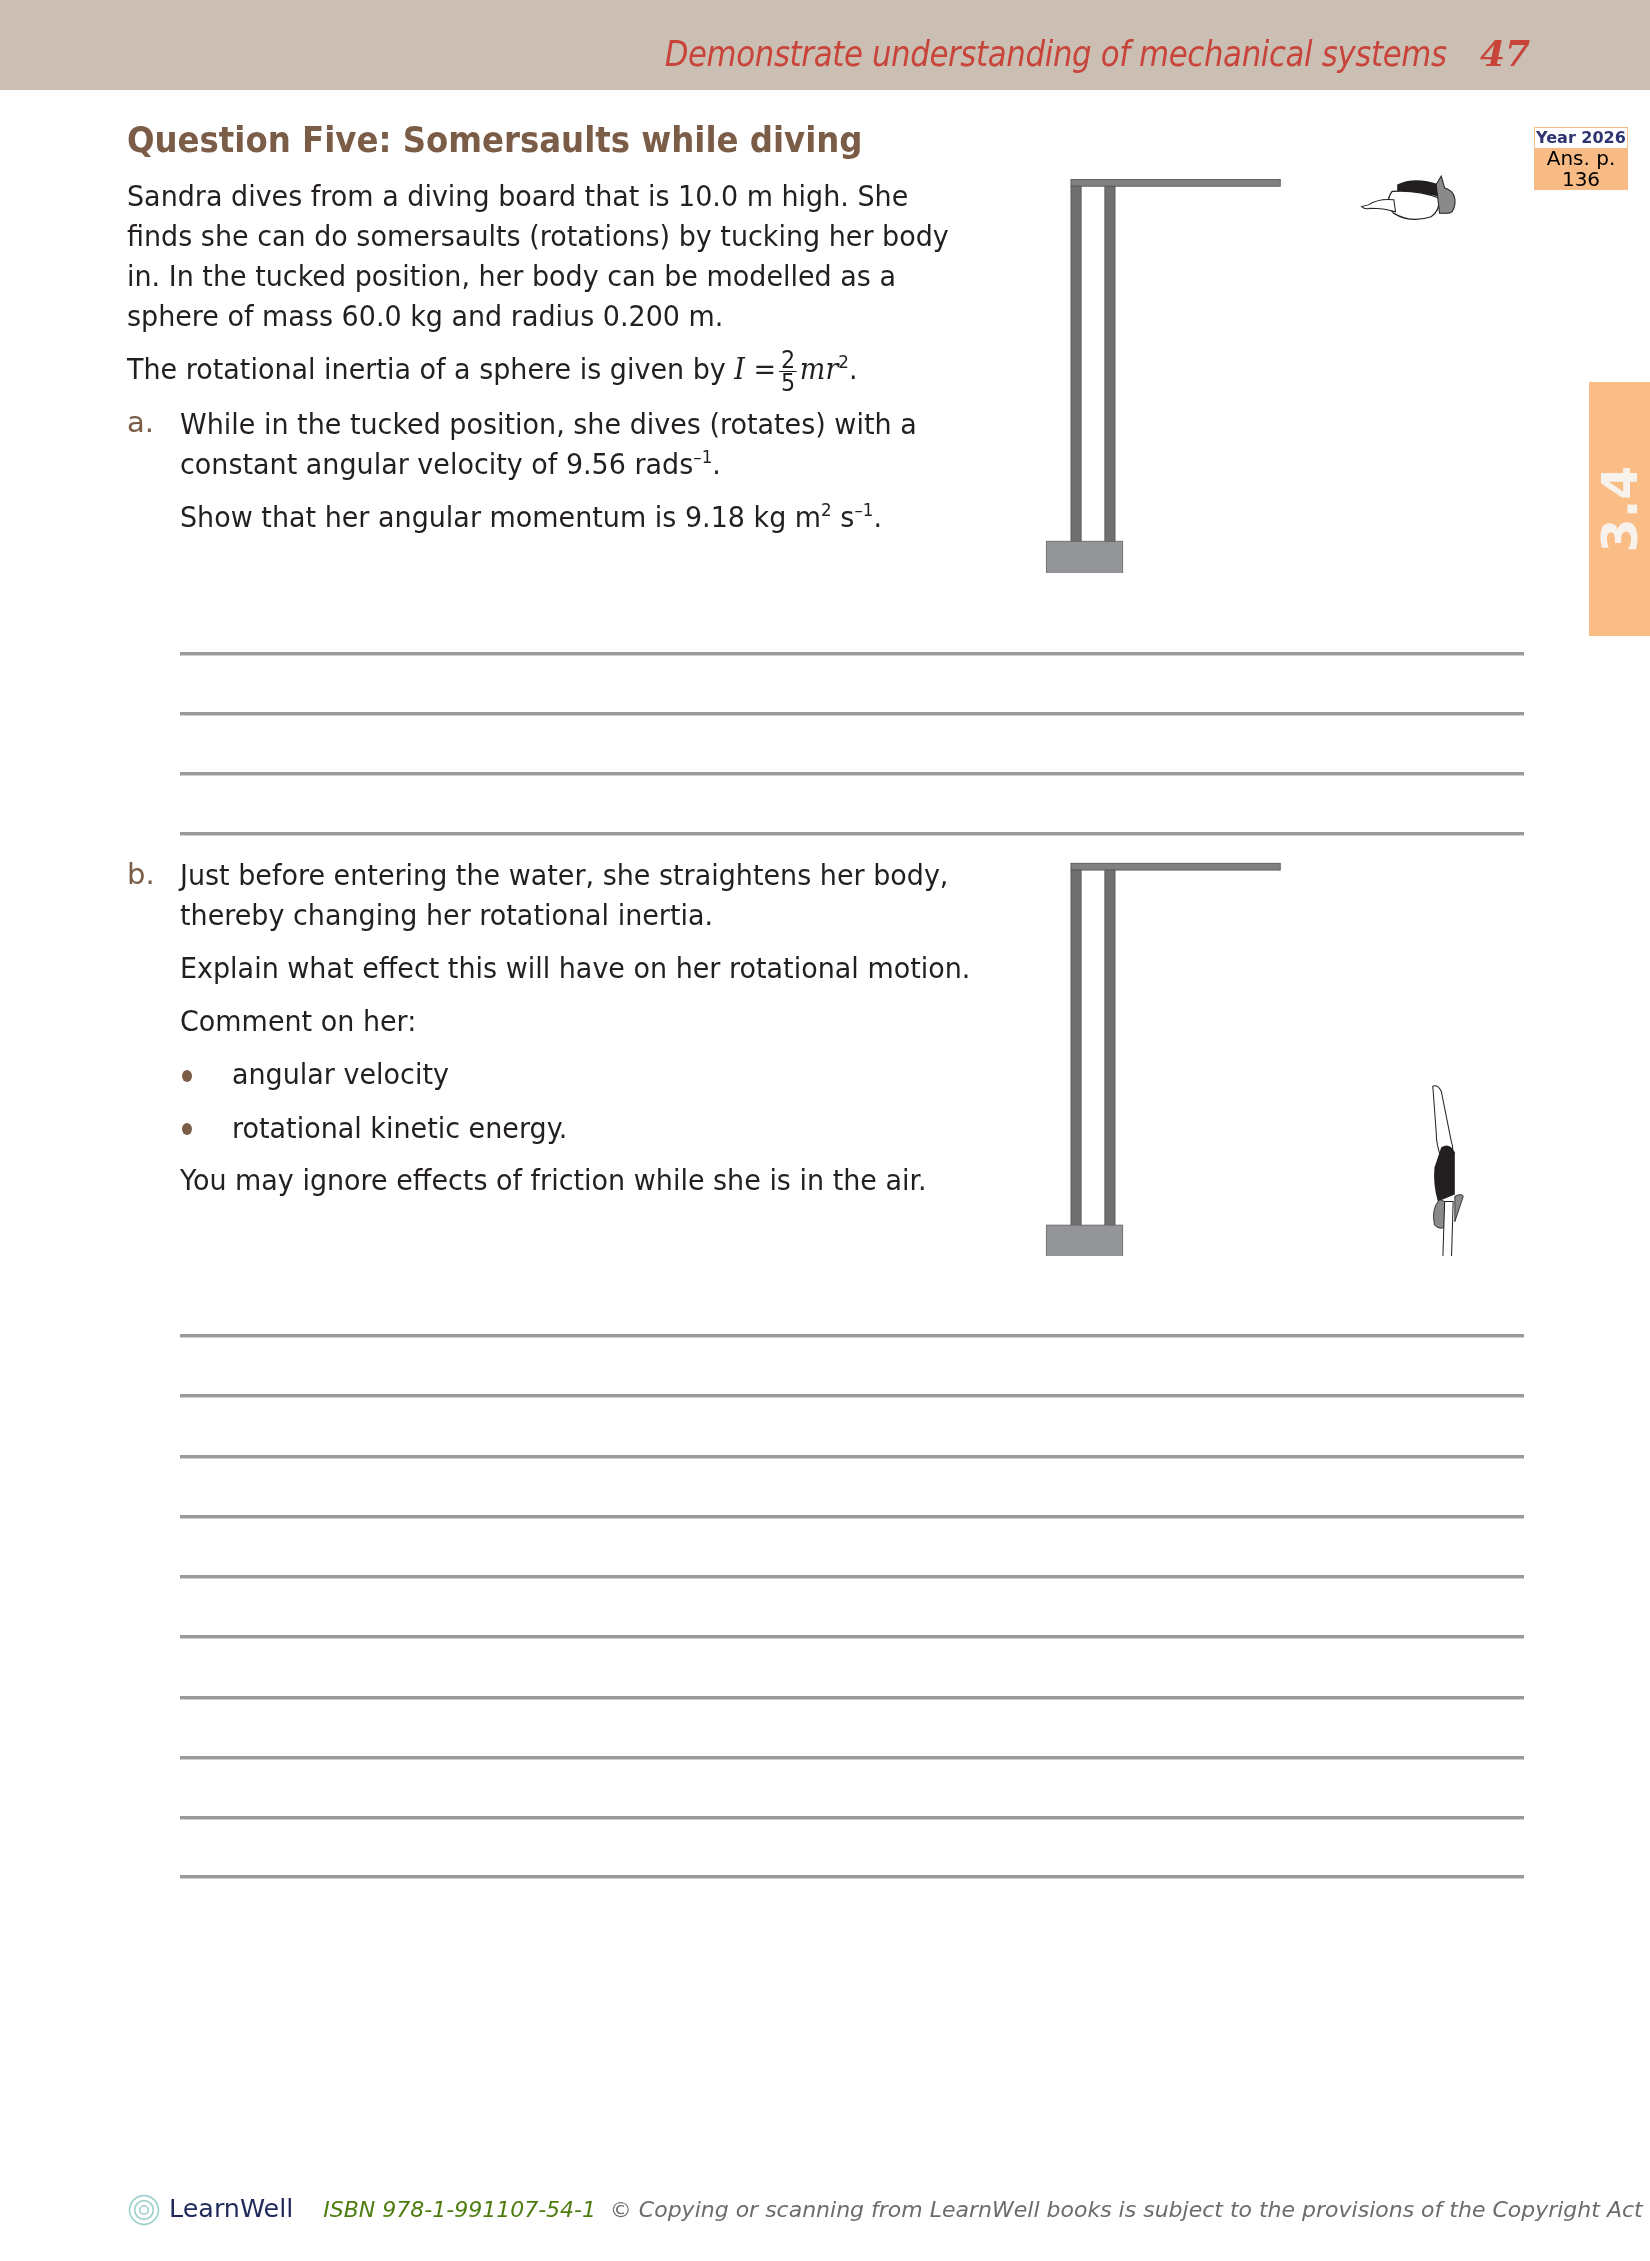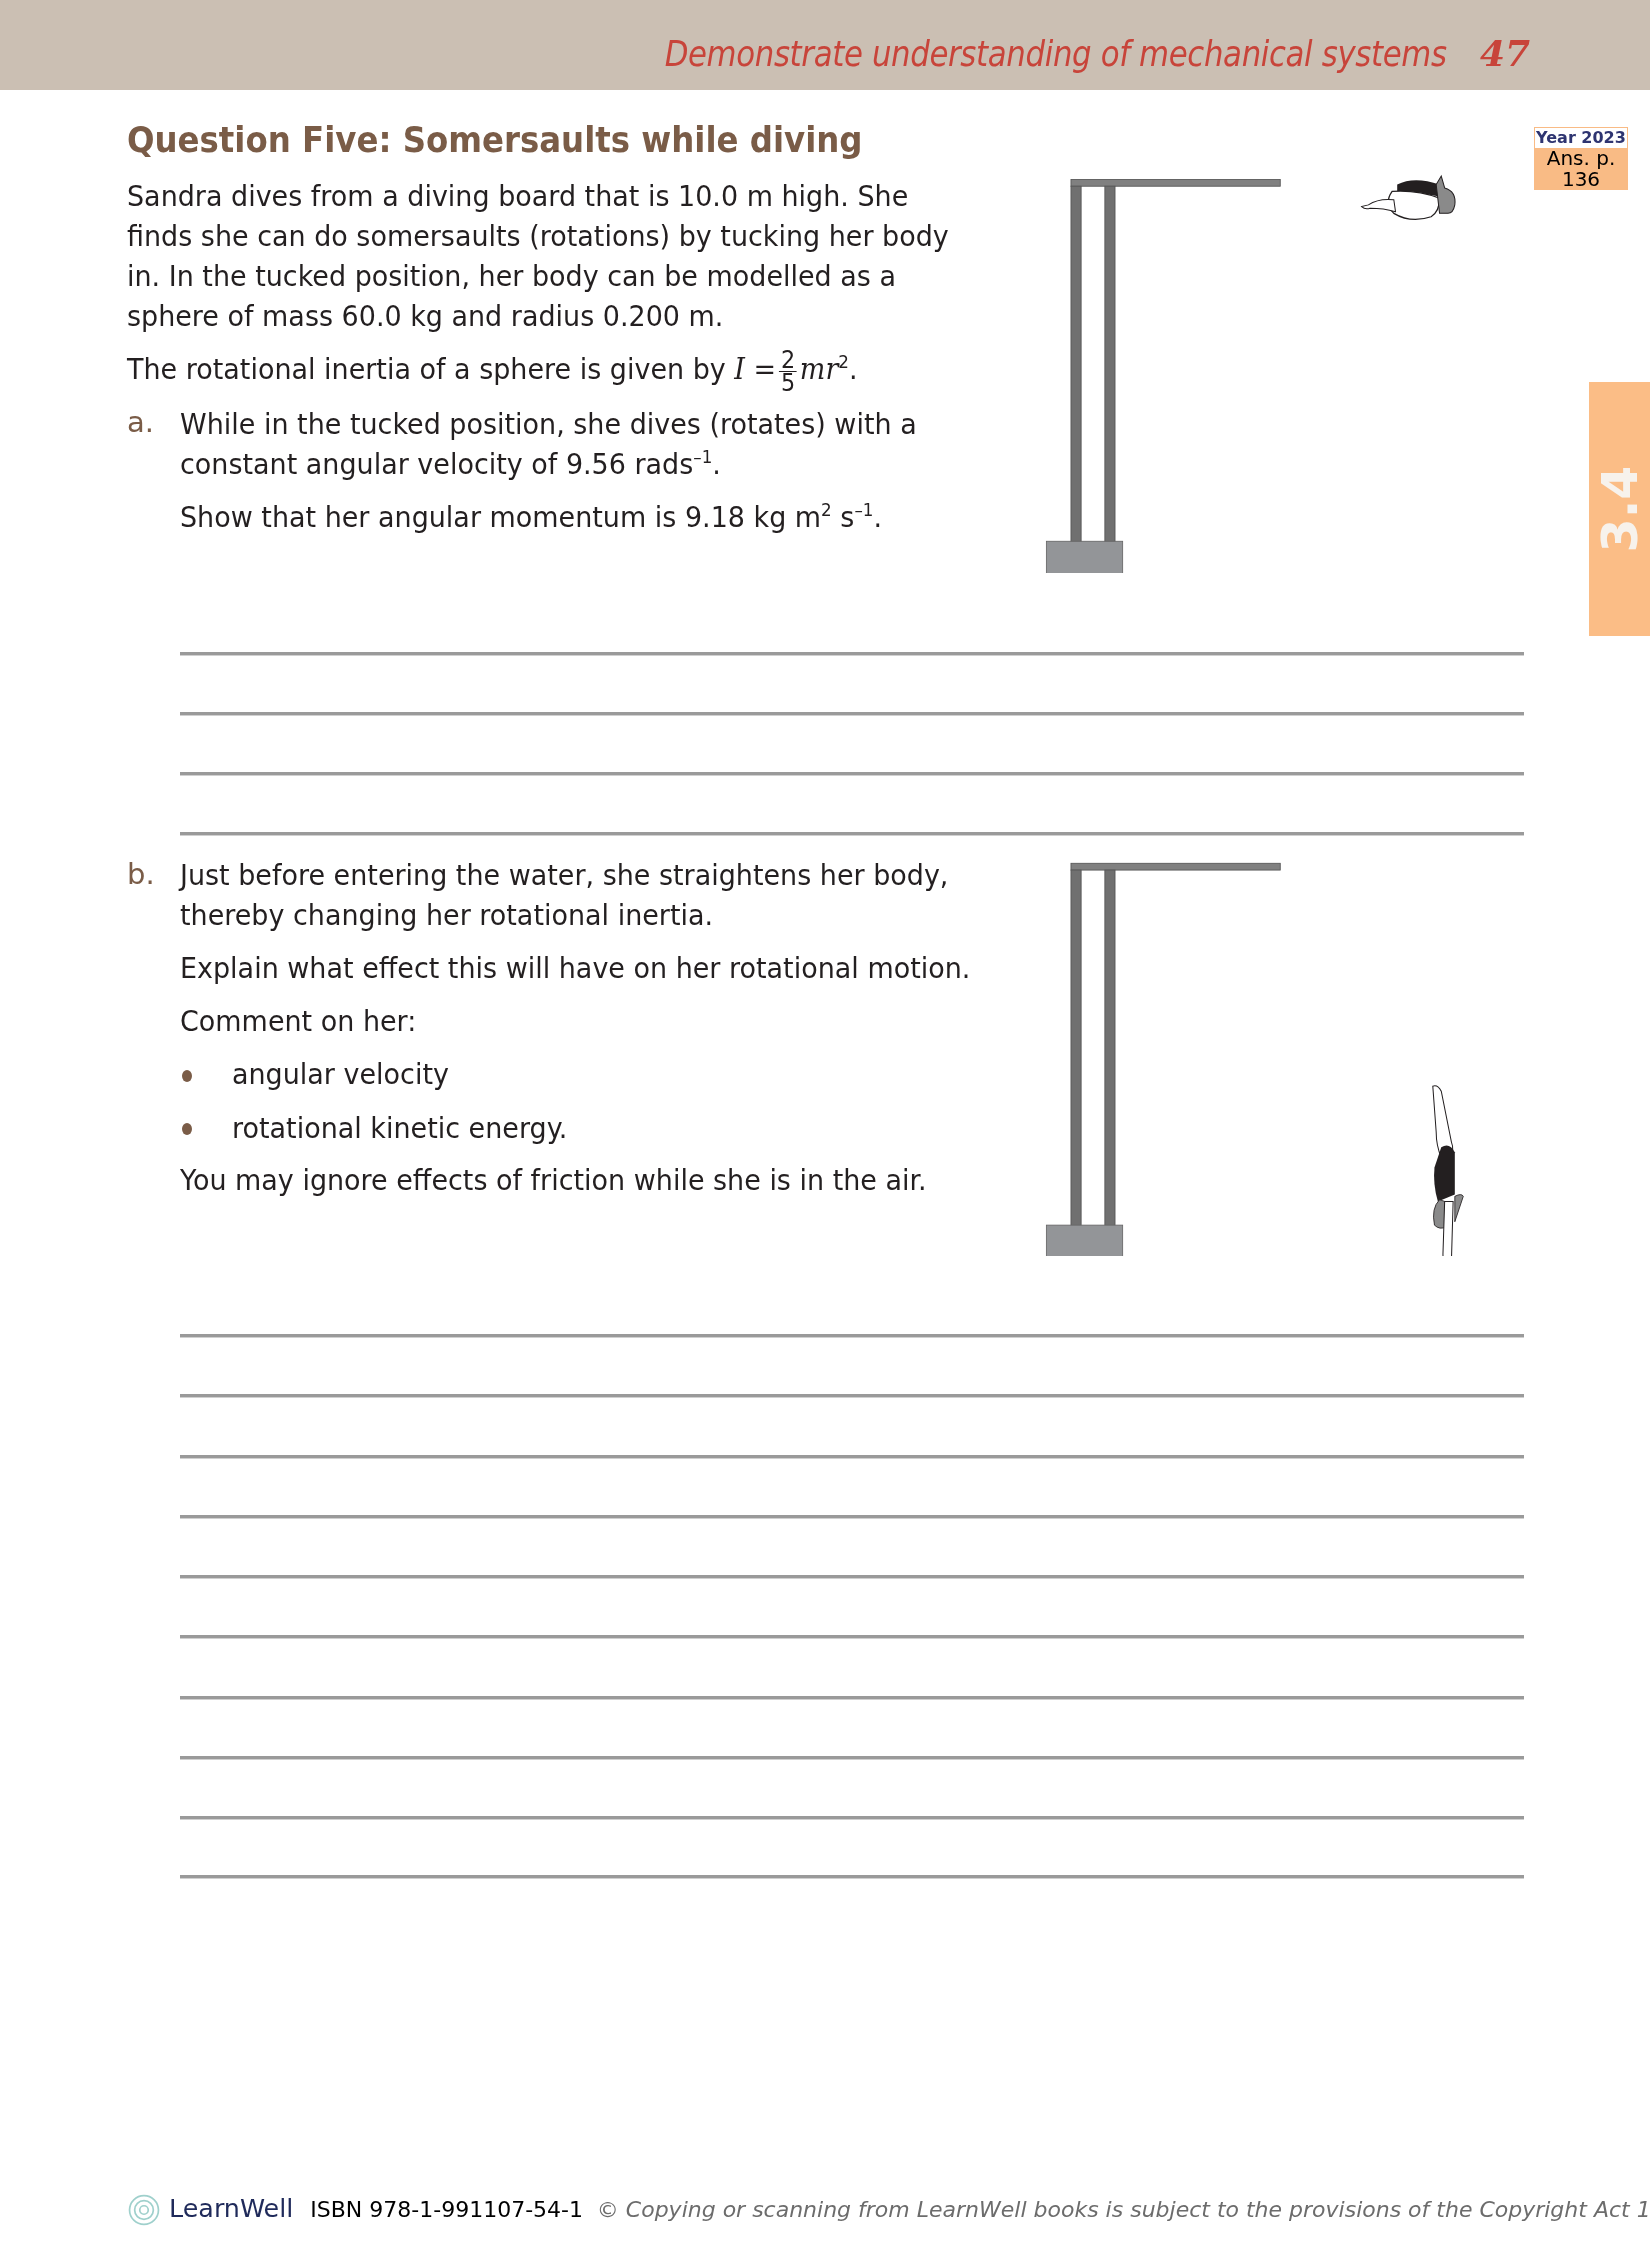--- a/index.html
+++ b/index.html
@@ -24,34 +24,34 @@
     .bullet { position:absolute; width:10.2px; height:12px; border-radius:50%; background:#7a5c47; }
     .answer-line { position:absolute; left:180px; width:1344px; height:2.5px; background:#9a9a9a; border-bottom:0.8px solid #d0d0d0; }
     .frac { display:inline-block; vertical-align:middle; text-align:center; font-size:24px; line-height:22px; margin:0 3.4px; font-style:normal; }
     .frac .num { display:block; border-bottom:0.8px solid #231f20; padding:0 1.7px; }
     .frac .den { display:block; }
     .ital { font-family:"DejaVu Serif", serif; font-style:italic; }
     sup { font-size:18px; vertical-align:super; line-height:0; }
     .figure { position:absolute; }
     .footer { position:absolute; left:127px; top:2193px; height:34px; white-space:nowrap; font-size:22px; }
     .footer .brand { color:#1f2a5a; font-size:25.4px; margin-left:42px; }
-    .footer .isbn { color:#000000; margin-left:10px; }
+    .footer .isbn { color:#4d7c0f; font-style:italic; margin-left:23px; }
     .footer .copy { color:#6c6c6c; font-style:italic; margin-left:6.8px; }
     .logo { position:absolute; left:0; top:0; }
   </style>
 </head>
 <body>
 
 <div class="header-bar"></div>
 <div class="running-title">Demonstrate understanding of mechanical systems</div>
 <div class="page-number">47</div>
 
 <div class="qtitle">Question Five: Somersaults while diving</div>
 <div class="year-badge">
-  <span class="yr">Year 2023</span>
+  <span class="yr">Year 2026</span>
   <span class="ans">Ans. p. 136</span>
 </div>
 <div class="section-tab">
   <span>3.4</span>
 </div>
 
 <div class="body-text" style="left:127px; top:176px;">
   <div>Sandra dives from a diving board that is 10.0 m high. She</div>
   <div>finds she can do somersaults (rotations) by tucking her body</div>
   <div>in. In the tucked position, her body can be modelled as a</div>

